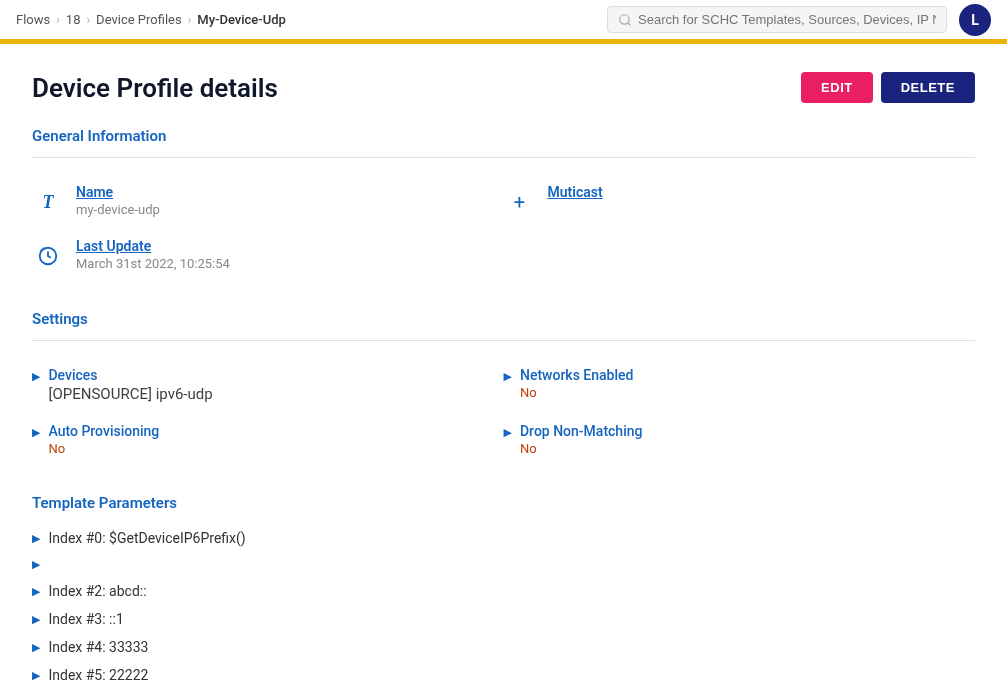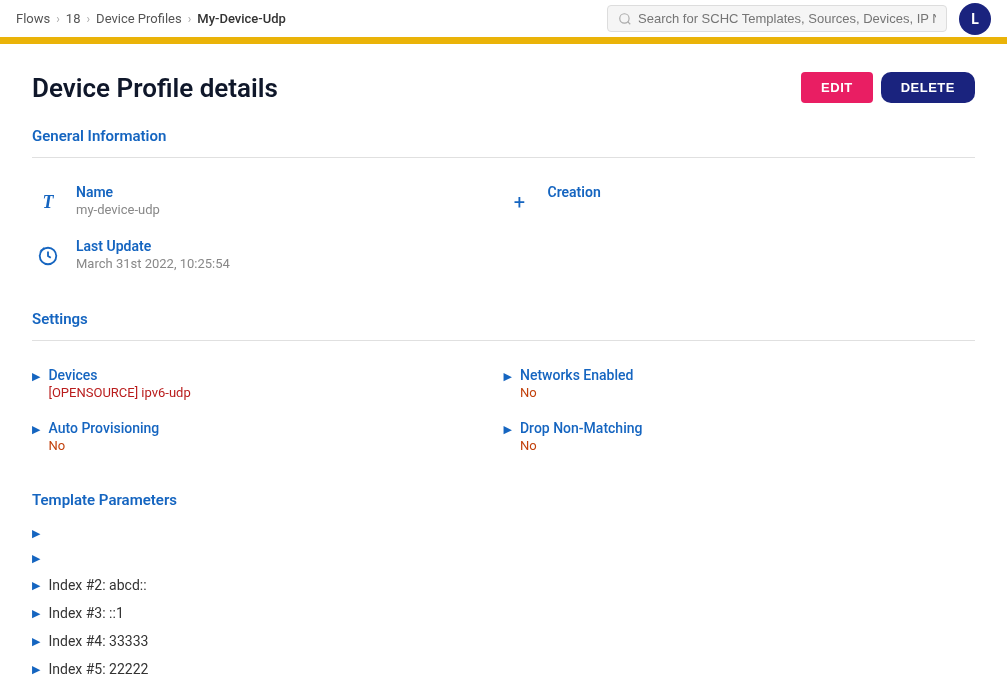--- a/index.html
+++ b/index.html
@@ -11,21 +11,21 @@
     }
 
     
     .topnav {
       display: flex;
       align-items: center;
       justify-content: space-between;
       padding: 0 16px;
       height: 44px;
       background: #fff;
-      border-bottom: 7px solid #eab308;
+      border-bottom: 5px solid #eab308;
     }
     .breadcrumb {
       display: flex;
       align-items: center;
       gap: 6px;
       font-size: 13px;
       color: #555;
     }
     .breadcrumb a {
       color: #555;
@@ -104,21 +104,21 @@
       font-size: 13px;
       font-weight: 600;
       cursor: pointer;
       letter-spacing: 0.5px;
       text-align: right;
     }
     .btn-delete {
       background: #1a237e;
       color: #fff;
       border: none;
-      border-radius: 10px;
+      border-radius: 4px;
       padding: 8px 20px;
       font-size: 13px;
       font-weight: 600;
       cursor: pointer;
       letter-spacing: 0.5px;
     }
 
     
     .section-title {
       font-size: 15px;
@@ -156,20 +156,21 @@
       font-weight: bold;
       flex-shrink: 0;
       margin-top: 2px;
     }
     .info-content {}
     .info-label {
       font-size: 14px;
       font-weight: 600;
       color: #1565c0;
       margin-bottom: 2px;
+      text-decoration: underline;
     }
     .info-value {
       font-size: 13px;
       color: #888;
     }
 
     
     .settings-grid {
       display: grid;
       grid-template-columns: 1fr 1fr;
@@ -193,22 +194,22 @@
       font-size: 14px;
       font-weight: 500;
       color: #1565c0;
       margin-bottom: 2px;
     }
     .setting-value {
       font-size: 13px;
       color: #c2410c;
     }
     .setting-value-red {
-      font-size: 13px;
-      color: #b91c1c;
+      font-size: 15px;
+      color: #404040;
     }
 
     
     .template-params {
       margin-bottom: 20px;
     }
     .param-item {
       display: flex;
       align-items: center;
       gap: 8px;
@@ -269,21 +270,21 @@
         <div class="info-icon" style="font-family: serif; font-style: italic;">T</div>
         <div class="info-content">
           <div class="info-label">Name</div>
           <div class="info-value">my-device-udp</div>
         </div>
       </div>
 
       <div class="info-item">
         <div class="info-icon" style="font-size:20px; font-weight:400;">+</div>
         <div class="info-content">
-          <div class="info-label">Creation</div>
+          <div class="info-label">Muticast</div>
         </div>
       </div>
 
       <div class="info-item">
         <div class="info-icon">
           <svg width="22" height="22" viewBox="0 0 24 24" fill="none" stroke="#1565c0" stroke-width="2">
             <circle cx="12" cy="12" r="9"></circle>
             <polyline points="12 7 12 12 15 14"></polyline>
             <path d="M8 3.5 A9 9 0 0 0 3.5 8" stroke-dasharray="2 1"></path>
           </svg>
@@ -334,20 +335,21 @@
         </div>
       </div>
     </div>
   </div>
 
   <div class="template-params">
     <div class="section-title">Template Parameters</div>
 
     <div class="param-item">
       <span class="param-arrow">▶</span>
+      <span class="param-text">Index #0: $GetDeviceIP6Prefix()</span>
     </div>
     <div class="param-item">
       <span class="param-arrow">▶</span>
     </div>
     <div class="param-item">
       <span class="param-arrow">▶</span>
       <span class="param-text">Index #2: abcd::</span>
     </div>
     <div class="param-item">
       <span class="param-arrow">▶</span>

